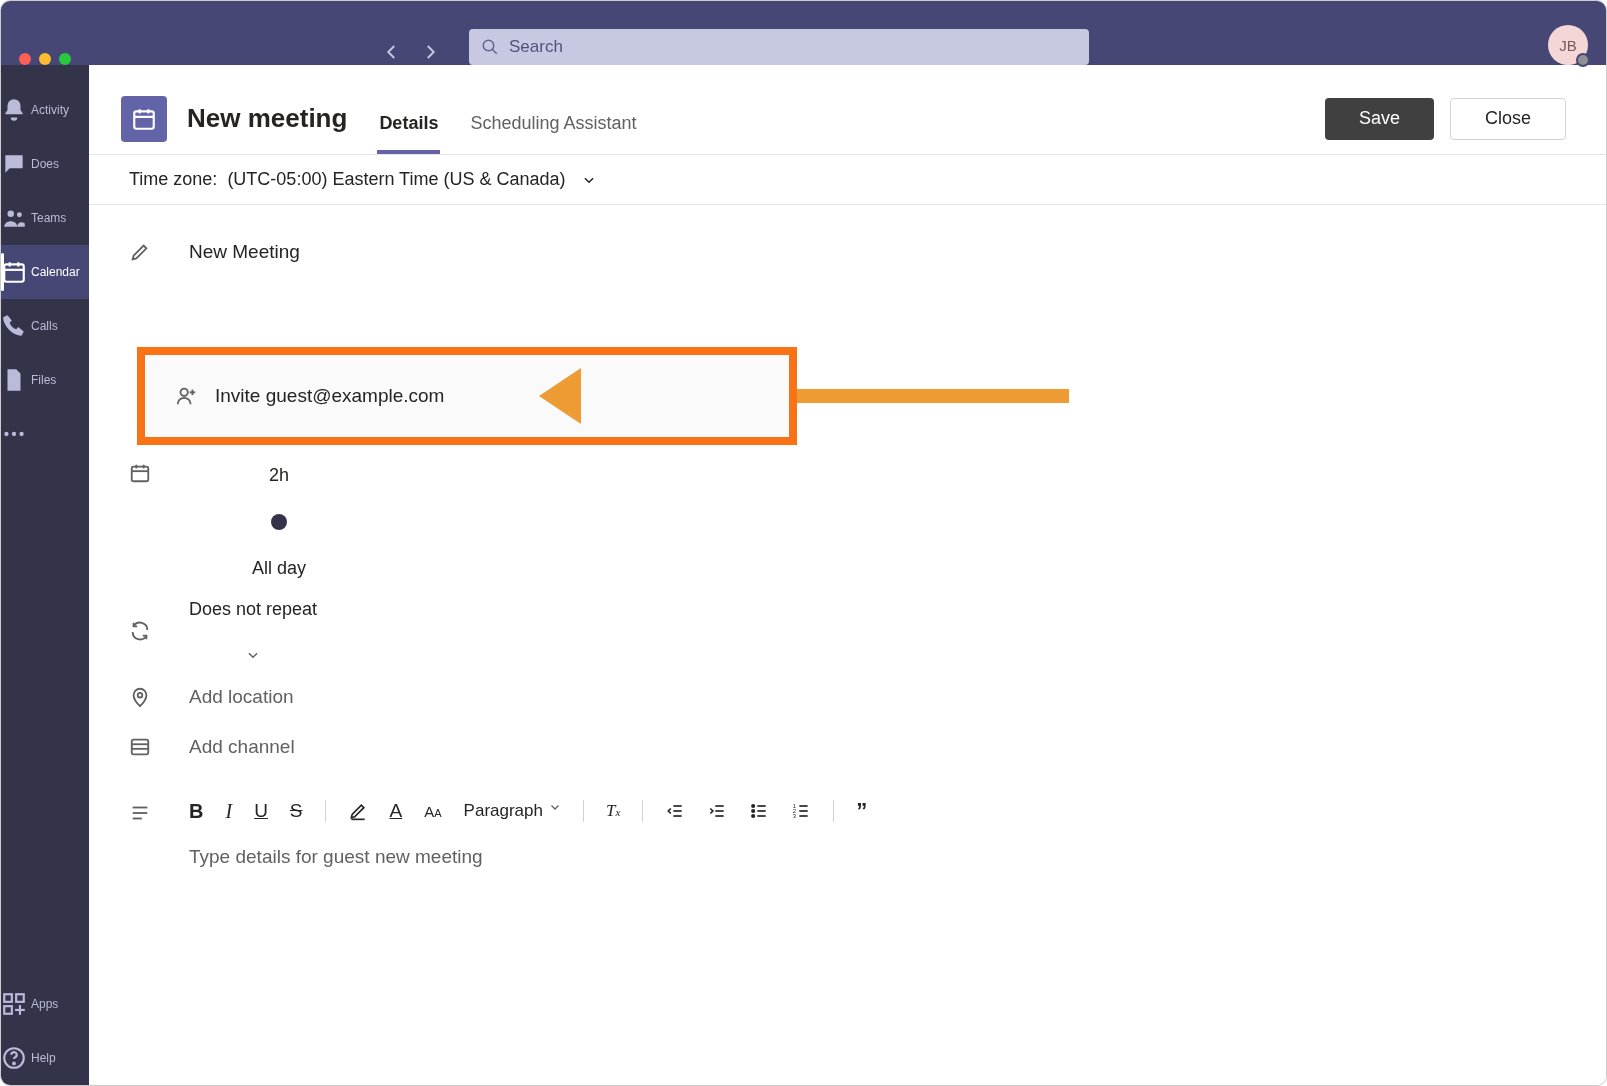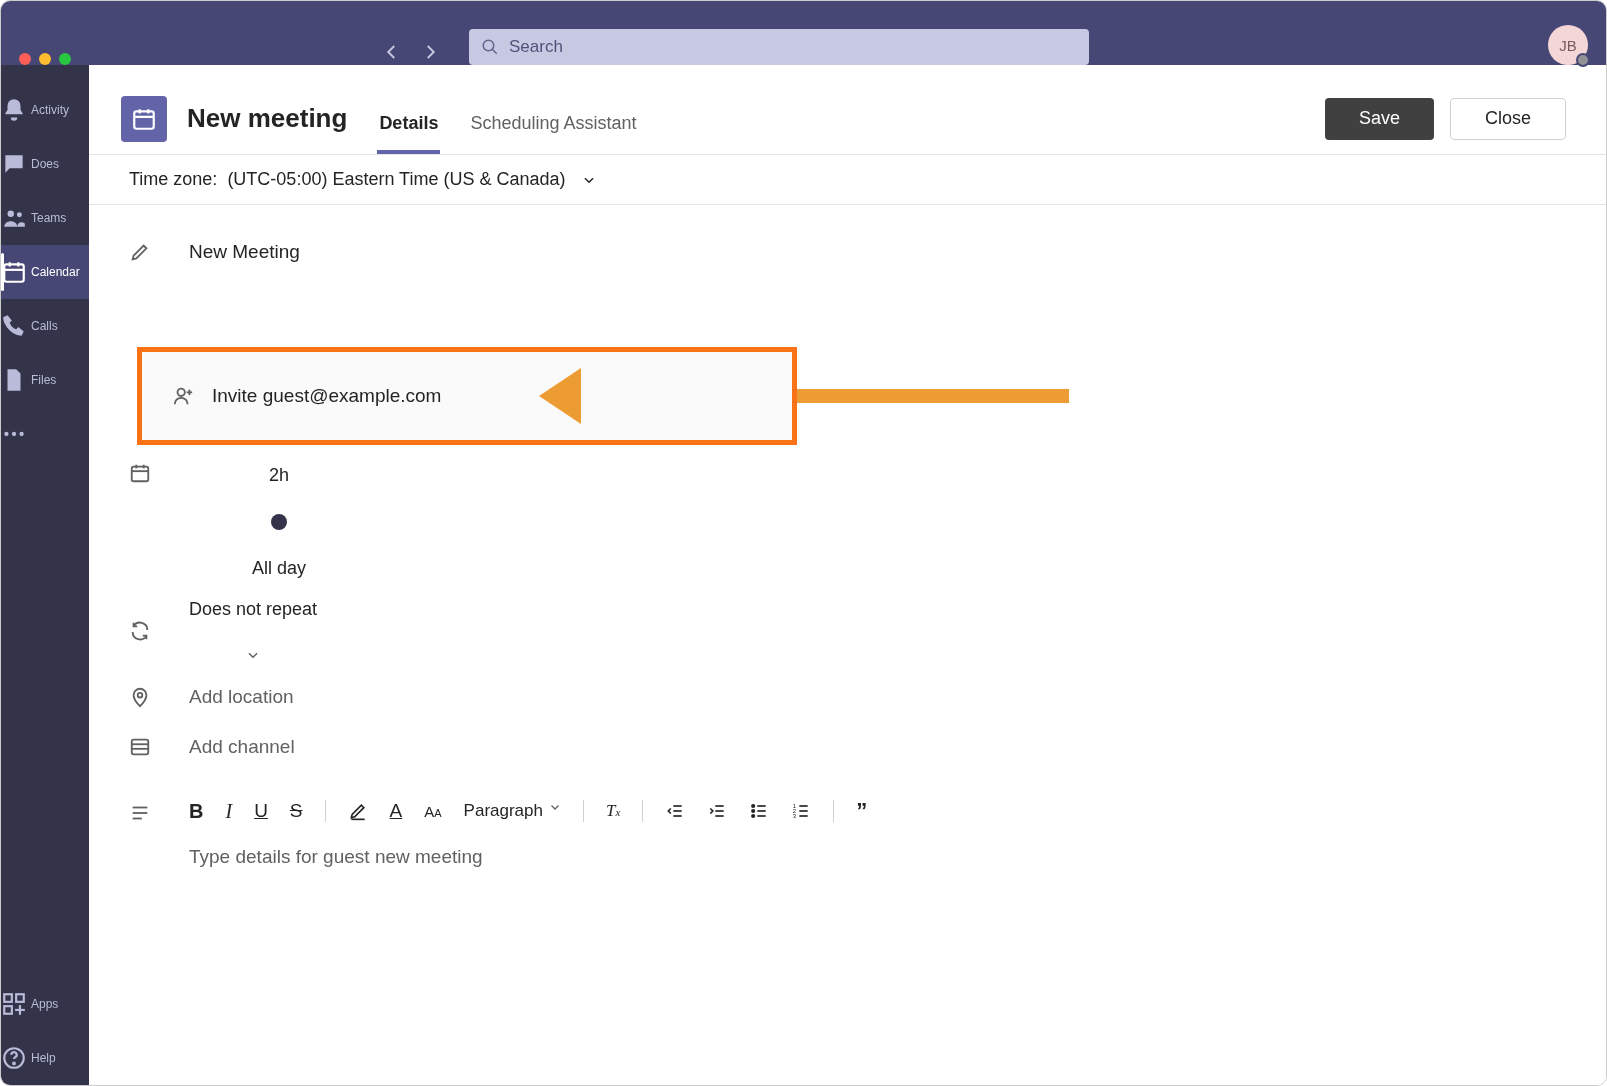--- a/index.html
+++ b/index.html
@@ -50,21 +50,21 @@
   .form { padding:22px 40px; color:#252423; position:relative; }
   .row { display:flex; align-items:center; min-height:50px; padding:10px 0; }
   .row .icon { width:60px; display:flex; justify-content:flex-start; color:#616161; }
   .row .icon svg { width:22px; height:22px; }
   .row-title { font-size:19px; color:#252423; }
   .attendee-row { position:relative; }
   .attendee-input { font-size:19px; color:#252423; flex:0 0 770px; }
   .optional { color:#6264a7; font-size:18px; margin-left:20px; }
   .attendee-underline { position:absolute; left:60px; width:850px; height:2px; background:#6264a7; bottom:-2px; }
 
-  .suggestion-highlight { position:absolute; border:5px solid #f97316; background:#fafafa; z-index:5; display:flex; align-items:center; }
+  .suggestion-highlight { position:absolute; border:8px solid #f97316; background:#fafafa; z-index:5; display:flex; align-items:center; }
   .suggestion-inner { display:flex; align-items:center; gap:18px; padding-left:30px; font-size:19px; color:#252423; }
   .suggestion-inner svg { width:22px; height:22px; color:#616161; }
 
   .arrow-annotation { position:absolute; height:14px; background:#ed9b33; z-index:4; }
   .arrow-head { position:absolute; width:0; height:0; border-top:28px solid transparent; border-bottom:28px solid transparent; border-right:42px solid #ed9b33; z-index:6; }
 
   .datetime { display:flex; align-items:center; gap:28px; font-size:18px; color:#252423;flex-direction:column; }
   .datetime .chev { display:inline-flex; }
   .datetime .chev svg { width:14px; height:14px; }
   .toggle-dot { width:16px; height:16px; border-radius:50%; background:#33344a; display:inline-block; }

